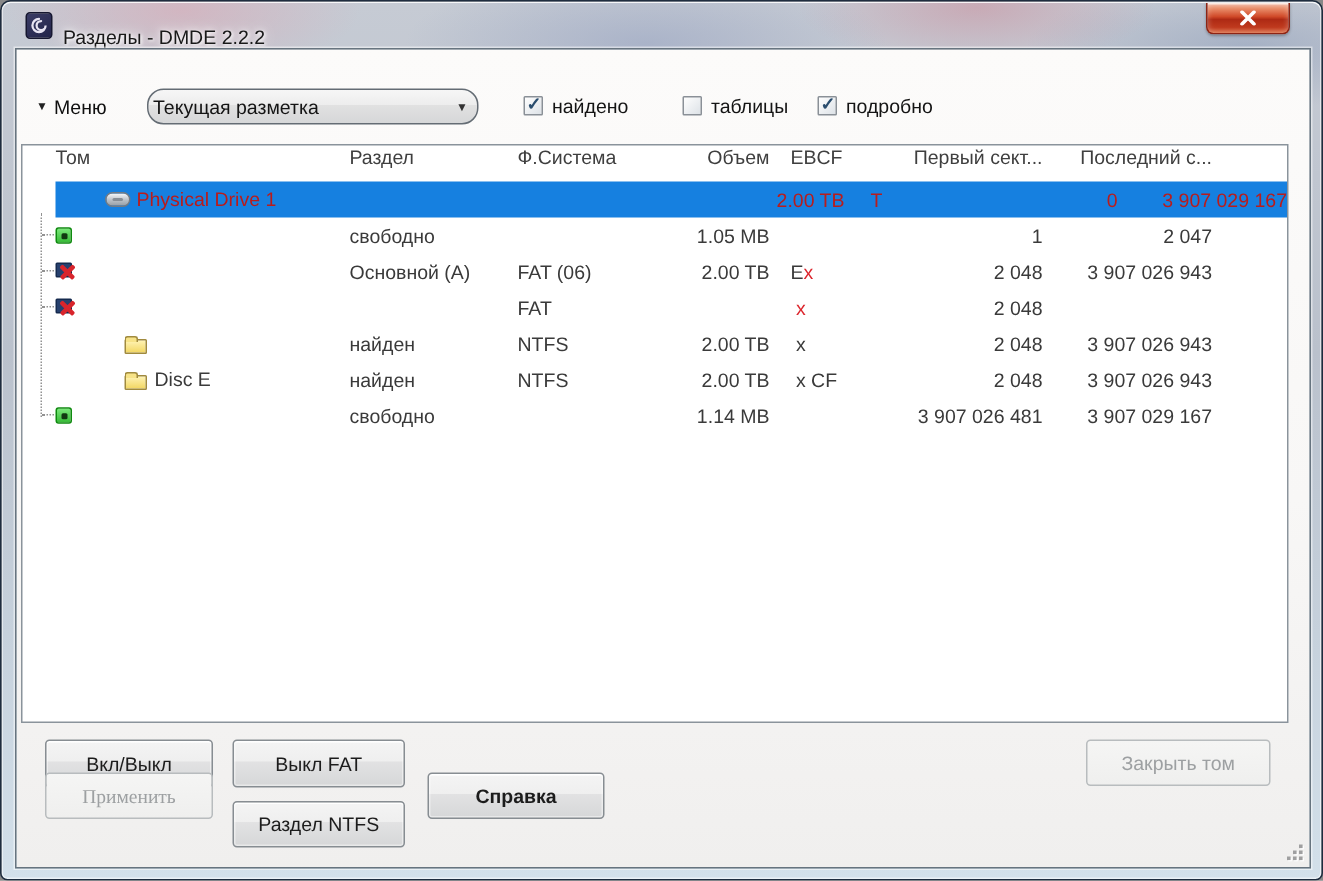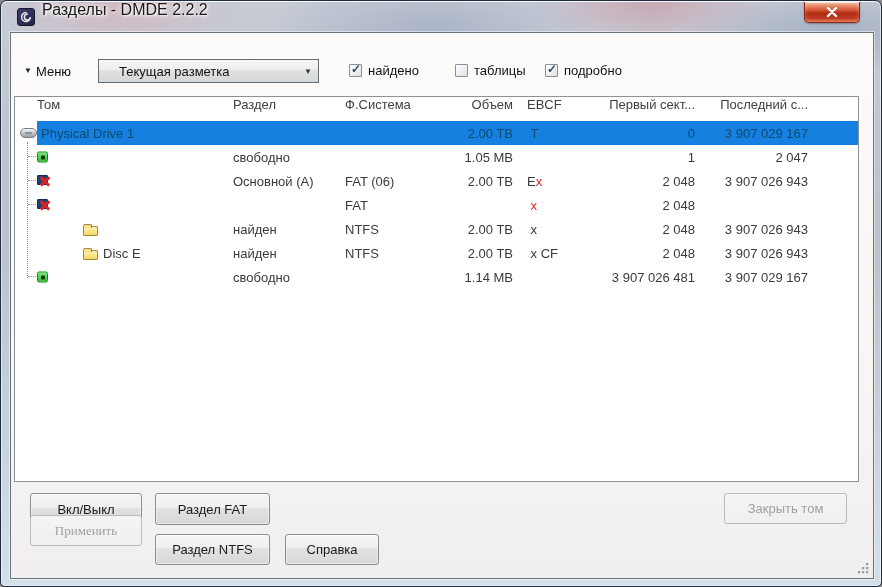--- a/index.html
+++ b/index.html
@@ -15,60 +15,60 @@
       radial-gradient(210px 60px at 830px 30px, rgba(120,140,175,.40), transparent 70%),
       linear-gradient(180deg,#c6cbd4 0%, #bac1cc 40%, #c6d1dc 72%, #d3e0ea 100%);
     box-shadow: inset 0 0 0 1px rgba(255,255,255,.55), inset 0 1px 0 rgba(255,255,255,.7);
   }
 
   
   .titlebar { position:absolute; left:0; top:0; width:100%; height:31px; }
   .app-icon { position:absolute; left:16px; top:7px; width:18px; height:18px; border-radius:3px;
     background:linear-gradient(145deg,#3b3d66,#23244a); border:1px solid #15162f;
     display:flex; align-items:center; justify-content:center; }
-  .title-text { position:absolute; left:41px; top:0; font-size:16px; color:#191919;
+  .title-text { position:absolute; left:41px; top:16px; font-size:13px; color:#191919;
     text-shadow:0 0 10px rgba(255,255,255,.95), 0 0 4px rgba(255,255,255,.9), 1px 1px 2px rgba(255,255,255,.85); }
   .close-btn { position:absolute; top:1px; right:21px; width:56px; height:21px;
     border:1px solid #8d2414; border-top:none; border-radius:0 0 5px 5px;
     background:linear-gradient(180deg,#f2bca8 0%,#e98e6b 18%,#d04a29 45%,#ae2a14 55%,#c03a1e 82%,#da6a42 100%);
     box-shadow:inset 0 1px 0 rgba(255,255,255,.65), inset 0 0 4px rgba(255,255,255,.35), 0 1px 2px rgba(0,0,0,.3);
     display:flex; align-items:center; justify-content:center; cursor:pointer; }
 
   
   .client { position:absolute; left:9px; top:31px; width:864px; height:547px;
     background:linear-gradient(180deg,#fcfbfa 0%, #f8f7f6 55%, #f0efee 100%);
     border:1px solid #67747f; box-shadow:0 0 0 1px rgba(255,255,255,.5); }
 
   
   .menu-btn { position:absolute; left:13px; top:26px; height:24px; display:flex; align-items:center; gap:4px;
     font-size:13px; color:#0f0f0f; cursor:pointer; }
   .tri-down { font-size:8px; color:#222; line-height:1; }
   .combo { position:absolute; left:87px; top:26px; width:221px; height:24px;
-    border:1px solid #646c74; border-radius:0;
+    border:1px solid #646c74; border-radius:11px;
     background:linear-gradient(#f6f6f6,#ededed 45%,#e1e1e1 46%,#d6d7d8);
-    display:flex; align-items:center; padding-left:20px; font-size:13px; color:#141414; cursor:pointer; }
+    display:flex; align-items:center; padding-left:3px; font-size:13px; color:#141414; cursor:pointer; }
   .combo-arrow { margin-left:auto; width:20px; text-align:center; font-size:8px; color:#333; }
   .chk { position:absolute; top:30px; display:flex; align-items:center; gap:6px; font-size:13px; color:#141414; cursor:pointer; }
   .chk .box { width:13px; height:13px; border:1px solid #8a9097; border-radius:1px;
     background:linear-gradient(135deg,#fefefe,#dde2e7); position:relative; }
   .chk .box.checked::after { content:"✓"; position:absolute; left:1px; top:-3px;
     font-size:12px; font-weight:bold; color:#2a4d6e; }
 
   
   .list { position:absolute; left:3px; top:63px; width:845px; height:386px;
     background:#fff; border:1px solid #8a939b; overflow:hidden; }
   .hdr { display:flex; height:24px; align-items:flex-start; font-size:13px; color:#3f3f3f; }
   .h1 { width:218px; padding-left:22px; } .h2 { width:112px; } .h3 { width:110px; }
   .h4 { width:58px; text-align:right; } .h5 { width:74px; margin-left:8px; padding-left:6px; }
   .h6 { width:100px; text-align:right; } .h7 { width:113px; text-align:right; }
   .tbody { position:relative; }
   .row { display:flex; height:24px; align-items:center; position:relative; font-size:13px; color:#3a3a3a; cursor:default; }
   .row > div { position:relative; z-index:1; }
   .selbg { display:none; }
-  .row.selected { color:#0c4a6e; }
+  .row.selected { color:#b91c1c;justify-content:flex-end; }
   .row.selected .selbg { display:block; position:absolute; left:22px; right:0; top:0; bottom:0;
     background:#1680e0; z-index:0; }
   .c1 { width:218px; height:100%; }
   .c1 .lbl { position:absolute; top:50%; transform:translateY(-50%); white-space:nowrap; }
   .c2 { width:112px; } .c3 { width:110px; } .c4 { width:58px; text-align:right; }
   .c5 { width:74px; margin-left:8px; padding-left:6px; white-space:pre; }
   .c5 .red { color:#dc262d; }
   .c6 { width:100px; text-align:right; } .c7 { width:113px; text-align:right; }
 
   
@@ -257,24 +257,24 @@
     <div class="c3"></div>
     <div class="c4">1.14 MB</div>
     <div class="c5"></div>
     <div class="c6">3 907 026 481</div>
     <div class="c7">3 907 029 167</div>
   </div>
         </div>
     </div>
 
     <div class="btn" style="left:19px;  top:460px; width:112px; height:32px;">Вкл/Выкл</div>
-    <div class="btn" style="left:144px; top:460px; width:115px; height:32px;">Раздел FAT</div>
+    <div class="btn" style="left:144px; top:460px; width:115px; height:32px;">Выкл FAT</div>
     <div class="btn disabled" style="left:19px;  top:482px; width:112px; height:31px;font-family:Liberation Serif, serif;">Применить</div>
     <div class="btn" style="left:144px; top:501px; width:115px; height:31px;">Раздел NTFS</div>
-    <div class="btn" style="left:274px; top:501px; width:94px; height:31px;">Справка</div>
+    <div class="btn" style="left:274px; top:482px; width:118px; height:31px;font-weight:bold;">Справка</div>
     <div class="btn disabled" style="left:713px; top:460px; width:123px; height:31px;">Закрыть том</div>
 
     <svg class="grip" viewBox="0 0 14 14">
       <g fill="#ffffff">
           <rect x="10.8" y="2.8" width="2.4" height="2.4"></rect>
           <rect x="10.8" y="6.8" width="2.4" height="2.4"></rect>
           <rect x="10.8" y="10.8" width="2.4" height="2.4"></rect>
           <rect x="6.8" y="6.8" width="2.4" height="2.4"></rect>
           <rect x="6.8" y="10.8" width="2.4" height="2.4"></rect>
           <rect x="2.8" y="10.8" width="2.4" height="2.4"></rect>

